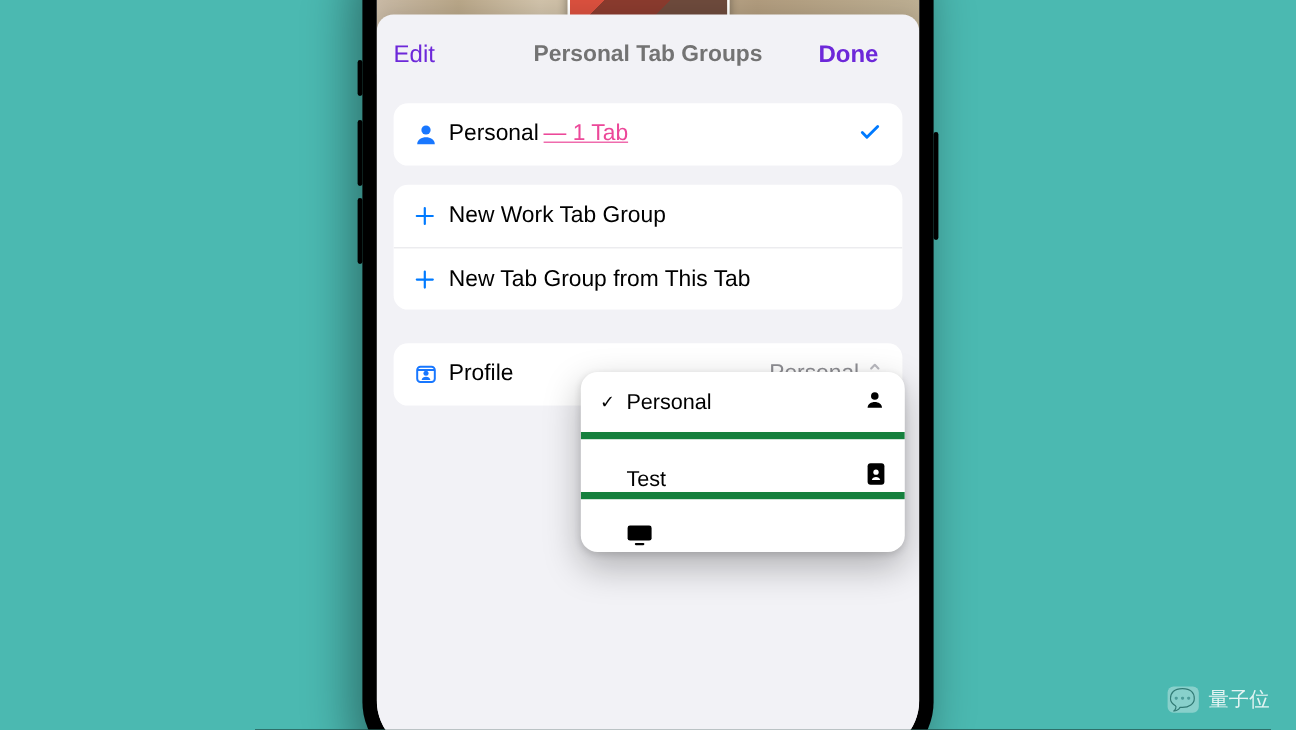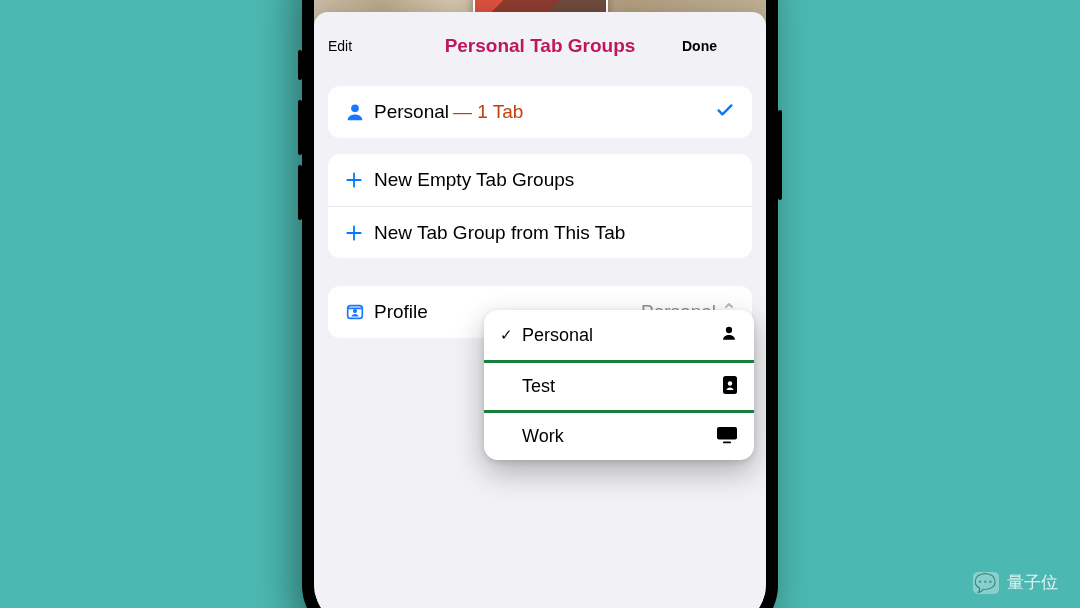--- a/index.html
+++ b/index.html
@@ -62,27 +62,27 @@
   .sheet-header {
     display: flex;
     align-items: center;
     justify-content: space-between;
     height: 44px;
     margin-bottom: 18px;
   }
   .sheet-title {
     font-size: 19px;
     font-weight: 600;
-    color: #be185d;
+    color: #737373;
     flex: 1;
     text-align: center;
   }
   .hbtn {
-    color: #000000;
-    font-size: 14px;
+    color: #6d28d9;
+    font-size: 20px;
     background: none; border: none;
     width: 70px;
     text-align: left;
     cursor: pointer;
   }
   .hbtn.done { font-weight: 600; }
   .card {
     background: #fff;
     border-radius: 12px;
     margin-bottom: 28px;
@@ -96,21 +96,21 @@
     padding: 0 16px;
     cursor: pointer;
   }
   .row + .row { border-top: 1px solid #e8e8ec; }
   .row-icon {
     width: 30px;
     display:flex; align-items:center; justify-content:flex-start;
     color: #007aff;
   }
   .row-label { font-size: 19px; color: #000; }
-  .row-sub   { font-size: 19px; color: #c2410c; margin-left: 4px; }
+  .row-sub   { font-size: 19px; color: #ec4899; margin-left: 4px; text-decoration: underline; }
   .row-spacer { flex: 1; }
   .row-value { font-size: 19px; color: #8e8e93; }
   .check { color:#007aff; }
   .chev  { color:#b9b9bf; margin-left: 6px; }
 
   .popup {
     position: absolute;
     top: 298px;
     left: 170px;
     width: 270px;
@@ -119,21 +119,21 @@
     box-shadow: 0 12px 30px rgba(0,0,0,.28), 0 2px 6px rgba(0,0,0,.12);
     overflow: hidden;
     z-index: 50;
   }
   .popup .prow {
     display:flex; align-items:center;
     height: 50px;
     padding: 0 16px;
     cursor: pointer;
   }
-  .popup .prow + .prow { border-top: 3px solid #15803d; }
+  .popup .prow + .prow { border-top: 6px solid #15803d; align-items: flex-end; }
   .pcheck { width: 20px; margin-right: 2px; color:#000; font-size:15px; }
   .plabel { font-size: 18px; color:#000; flex:1; }
   .picon  { color:#000; }
 
   .watermark {
     position: absolute;
     right: 22px;
     bottom: 14px;
     color: #fff;
     font-size: 17px;
@@ -194,21 +194,21 @@
       </div>
 
 
       <div class="card">
         <div class="row">
           <span class="row-icon">
             <svg width="20" height="20" viewBox="0 0 24 24">
                 <path d="M12 4v16M4 12h16" stroke="#007aff" stroke-width="2.2" stroke-linecap="round"></path>
               </svg>
           </span>
-          <span class="row-label">New Empty Tab Groups</span>
+          <span class="row-label">New Work Tab Group</span>
         </div>
         <div class="row">
           <span class="row-icon">
             <svg width="20" height="20" viewBox="0 0 24 24">
                 <path d="M12 4v16M4 12h16" stroke="#007aff" stroke-width="2.2" stroke-linecap="round"></path>
               </svg>
           </span>
           <span class="row-label">New Tab Group from This Tab</span>
         </div>
       </div>
@@ -251,21 +251,20 @@
           <span class="picon">
             <svg width="16" height="20" viewBox="0 0 16 20">
                 <rect x="1" y="1" width="14" height="18" rx="2.5" fill="#000"></rect>
                 <circle cx="8" cy="8.5" r="2.2" fill="#fff"></circle>
                 <path d="M4.5 15c.3-1.6 1.8-2.5 3.5-2.5s3.2.9 3.5 2.5" fill="#fff"></path>
               </svg>
           </span>
         </div>
         <div class="prow">
           <span class="pcheck"></span>
-          <span class="plabel">Work</span>
           <span class="picon">
             <svg width="22" height="18" viewBox="0 0 22 18">
                 <rect x="1" y="1" width="20" height="12.5" rx="2" fill="#000"></rect>
                 <rect x="7" y="15.5" width="8" height="1.8" rx="0.9" fill="#000"></rect>
               </svg>
           </span>
         </div>
       </div>
 
     </div>

